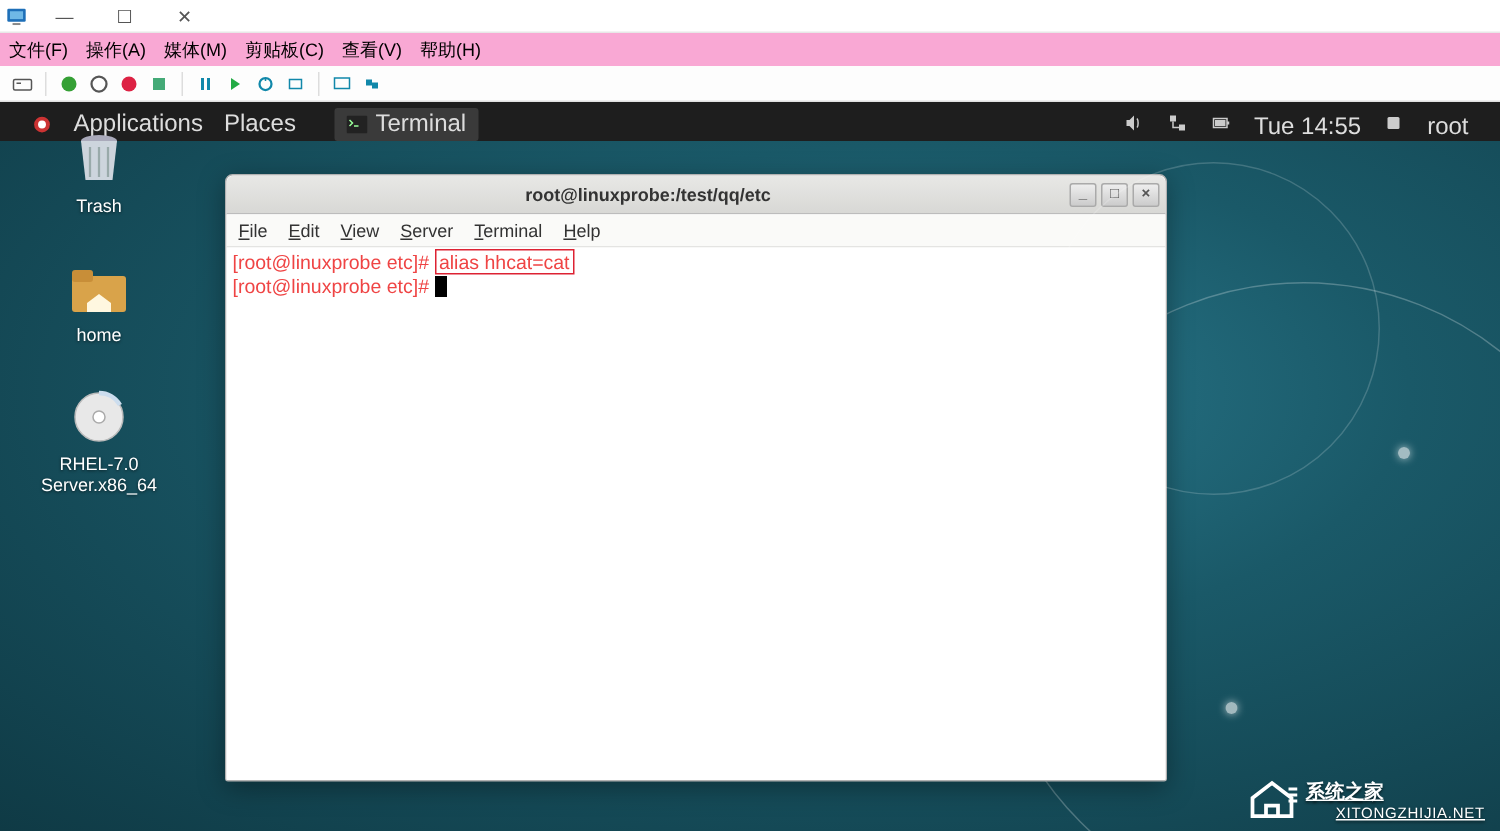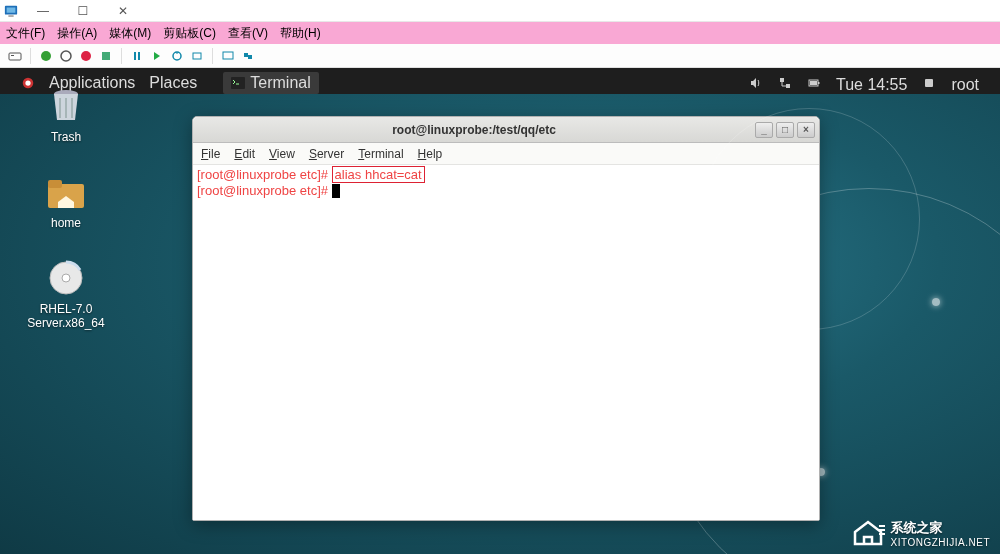--- a/index.html
+++ b/index.html
@@ -31,35 +31,35 @@
   .task { display: flex; align-items: center; gap: 5px; background: #3a3a3a; padding: 2px 8px; border-radius: 2px; }
   .gnome-right { margin-left: auto; display: flex; align-items: center; gap: 15px; }
   .tray-icon { cursor: pointer; }
 
   
   .desk-icons { position: absolute; left: 18px; top: 18px; display: flex; flex-direction: column; gap: 28px; }
   .desk-icon { display: flex; flex-direction: column; align-items: center; width: 96px; color: #fff; font-size: 12px; text-align: center; text-shadow: 0 1px 2px rgba(0,0,0,0.6); }
   .desk-icon .glyph { width: 44px; height: 40px; margin-bottom: 4px; }
 
   
-  .term-window { position: absolute; left: 150px; top: 48px; width: 628px; height: 405px; background: #fff; border: 1px solid #b1b1b1; border-radius: 5px 5px 2px 2px; box-shadow: 0 4px 18px rgba(0,0,0,0.35); display: flex; flex-direction: column; margin-left: 42px; }
+  .term-window { position: absolute; left: 150px; top: 48px; width: 628px; height: 405px; background: #fff; border: 1px solid #b1b1b1; border-radius: 5px 5px 2px 2px; box-shadow: 0 4px 18px rgba(0,0,0,0.35); display: flex; flex-direction: column; }
   .term-titlebar { height: 26px; background: linear-gradient(#e8e8e6, #d8d8d5); border-radius: 5px 5px 0 0; display: flex; align-items: center; font-size: 12px; font-weight: bold; color: #333; border-bottom: 1px solid #bcbcbc; }
   .term-title { flex: 1; text-align: center; }
   .term-btns { display: flex; gap: 3px; padding-right: 4px; }
   .term-btn { width: 18px; height: 16px; background: linear-gradient(#eee,#ccc); border: 1px solid #aaa; border-radius: 2px; font-size: 10px; line-height: 14px; text-align: center; cursor: pointer; color: #555; }
   .term-menubar { height: 22px; display: flex; align-items: center; gap: 14px; padding: 0 8px; font-size: 12px; color: #333; background: #fafaf8; border-bottom: 1px solid #e4e4e2; }
   .term-menubar span { cursor: pointer; }
   .term-menubar span::first-letter { text-decoration: underline; }
   .term-body { flex: 1; background: #fff; font-family: "DejaVu Sans Mono", Consolas, monospace; font-size: 13px; color: #ef4444; padding: 2px 0 0 4px; line-height: 16px; position: relative; }
   .hl { border: 1px solid #d23; padding: 0 2px; }
   .cursor { display: inline-block; width: 8px; height: 14px; background: #000; vertical-align: text-bottom; }
 
   
-  .watermark { position: absolute; right: 10px; bottom: 6px; display: flex; align-items: center; gap: 6px; color: #fff; font-size: 13px; text-shadow: 0 1px 2px rgba(0,0,0,0.6); }
-  .watermark .sub { font-size: 10px; letter-spacing: 0.5px; display: block; }
+  .watermark { position: absolute; right: 10px; bottom: 6px; display: flex; align-items: center; gap: 6px; color: #fff; font-size: 13px; text-shadow: 0 1px 2px rgba(0,0,0,0.6); text-decoration: underline; }
+  .watermark .sub { font-size: 10px; letter-spacing: 0.5px; display: block; margin-left: 20px; }
 </style>
 </head>
 <body>
 
 <div class="win-titlebar">
   <svg class="icon" viewBox="0 0 16 16">
       <rect x="1" y="2" width="14" height="10" rx="1" fill="#1e6fb8"></rect>
       <rect x="3" y="4" width="10" height="6" fill="#6fb8e6"></rect>
       <rect x="5" y="13" width="6" height="1.5" fill="#888"></rect>
     </svg>

